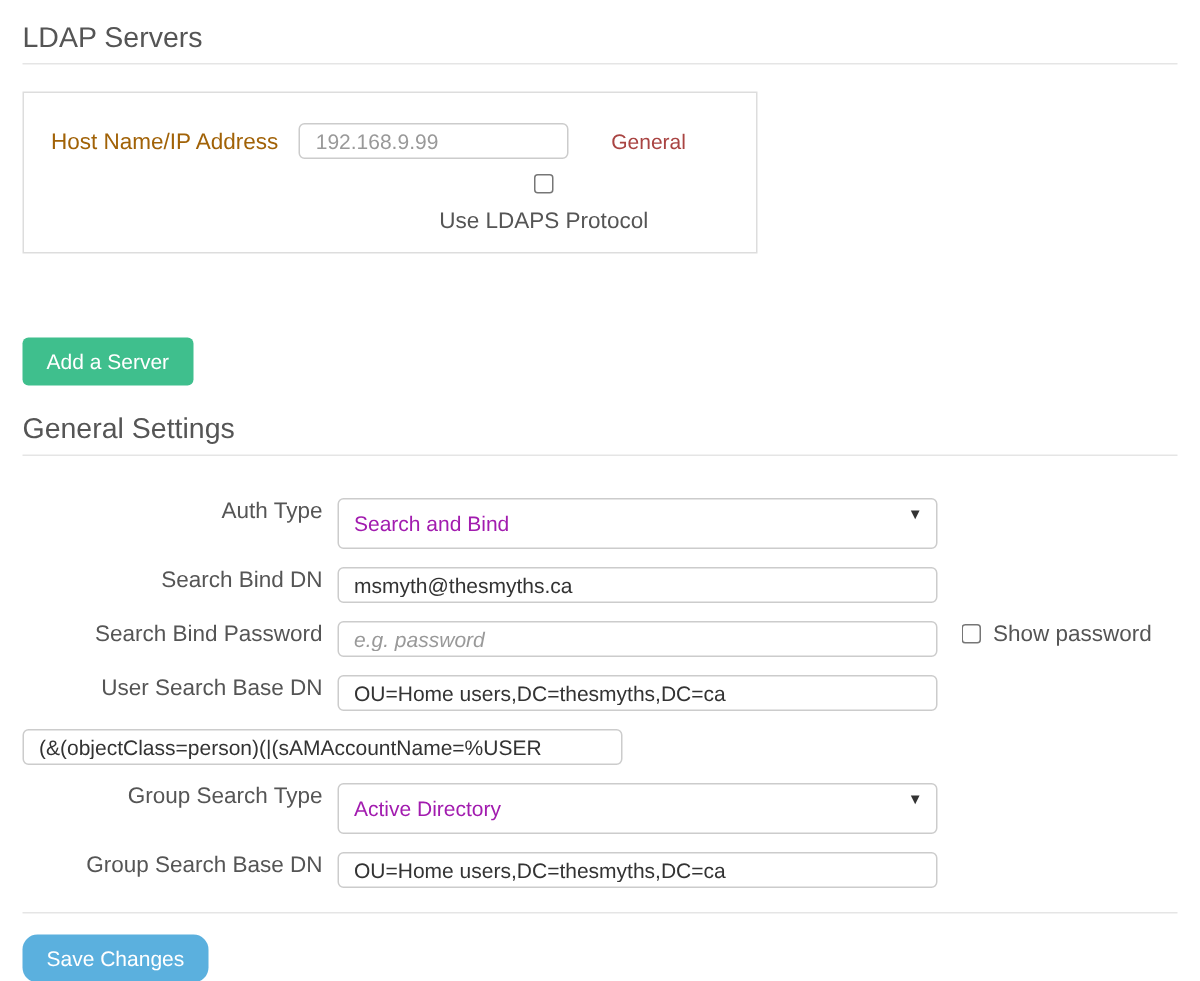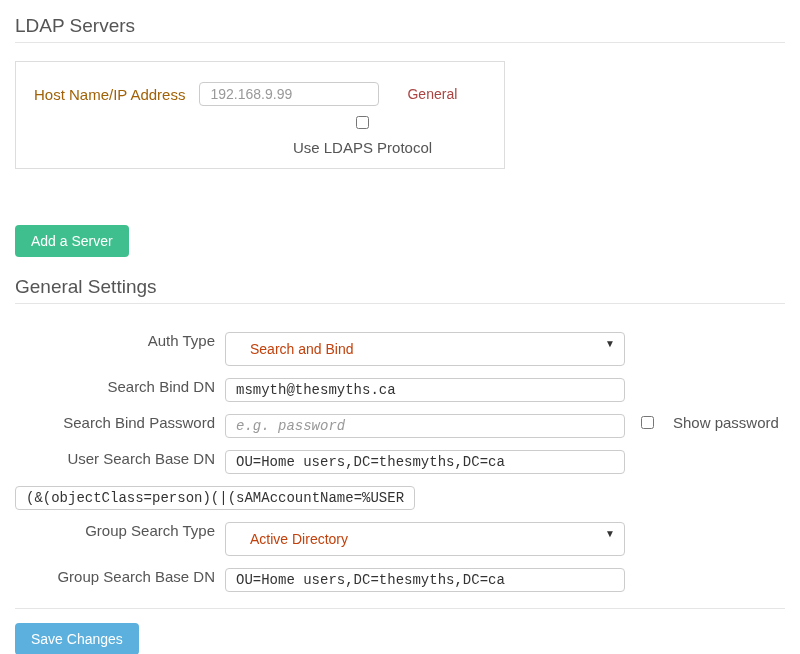--- a/index.html
+++ b/index.html
@@ -82,69 +82,69 @@
       font-size: 14px;
       cursor: pointer;
       color: #fff;
     }
     .btn-green {
       background: #3fbf8d;
       margin-top: 44px;
     }
     .btn-blue {
       background: #5bb0de;
+      border-radius: 10px;
     }
     .general-title {
       margin-top: 14px;
     }
     .form-row {
       display: flex;
       align-items: flex-start;
       margin-bottom: 12px;
     }
     .form-label {
       width: 210px;
       text-align: right;
       padding-right: 10px;
       color: #555;
       font-size: 15px;
     }
     .form-field {
       width: 400px;
-      font-family: Liberation Mono, monospace;
     }
     .select-wrap {
       position: relative;
       width: 400px;
     }
     .select-input {
       width: 100%;
       border: 1px solid #ccc;
       border-radius: 4px;
-      padding: 7px 24px;
-      font-size: 14px;
-      color: #c2410c;
+      padding: 7px 10px;
+      font-size: 14px;
+      color: #a21caf;
       background: #fff;
       height: 34px;
       appearance: none;
       -webkit-appearance: none;
       text-align: left;
     }
     .select-caret {
       position: absolute;
       right: 10px;
       top: 6px;
       font-size: 10px;
       color: #333;
       pointer-events: none;
     }
     .show-pw {
       display: flex;
       align-items: center;
-      gap: 19px;
+      gap: 8px;
       margin-left: 16px;
       color: #555;
       font-size: 15px;
     }
     .bottom-rule {
       border: none;
       border-top: 1px solid #e5e5e5;
       margin: 16px 0 14px 0;
     }
     input[type="checkbox"] {

